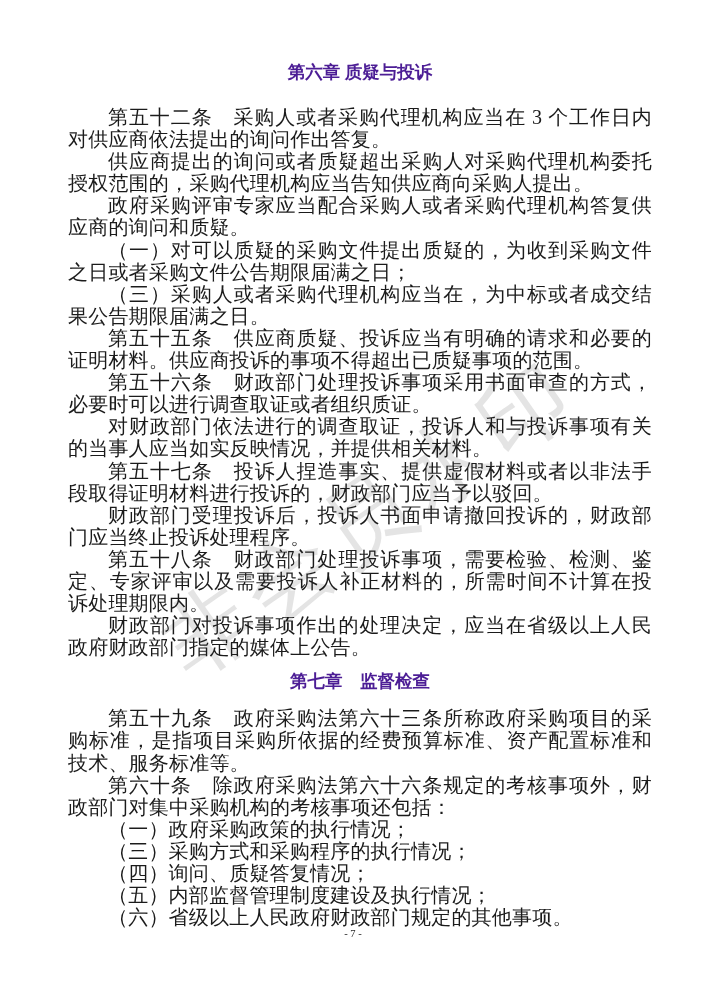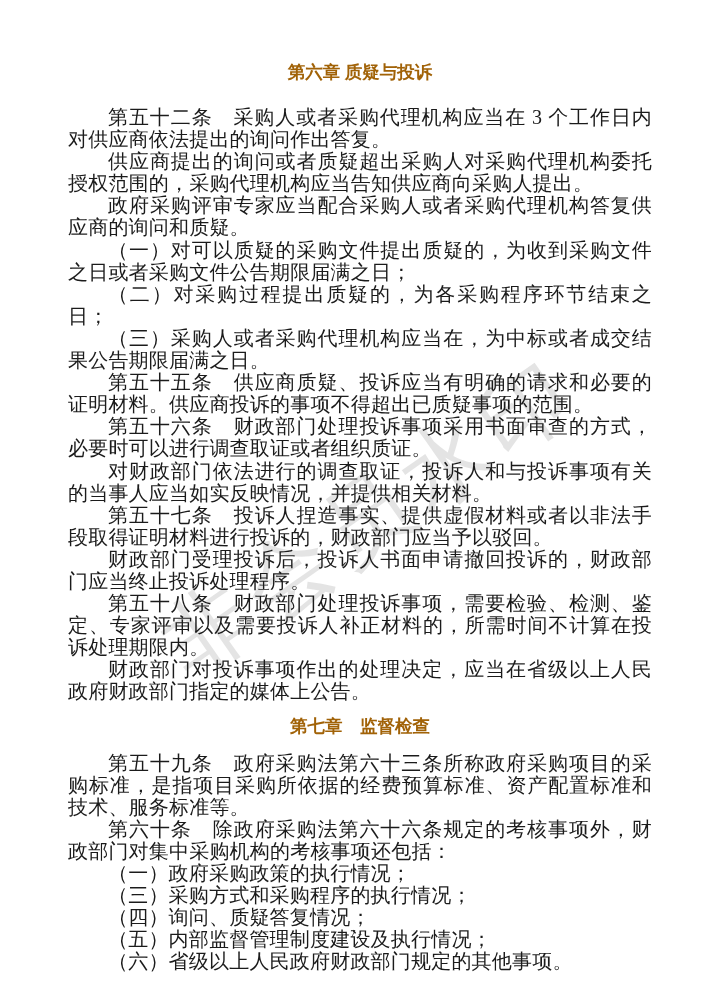--- a/index.html
+++ b/index.html
@@ -43,21 +43,21 @@
     top: 60px;
     width: 584px;
     z-index: 1;
   }
   .heading {
     font-size: 17.5px;
     line-height: 24px;
     font-weight: 700;
     text-align: center;
     margin: 0 0 22px 0;
-    color: #a16207;
+    color: #4c1d95;
   }
   .heading:not(:first-child) {
     margin-top: 11px;
     margin-bottom: 14px;
   }
   .para {
     font-size: 20px;
     line-height: 22.1px;
     margin: 0;
     text-indent: 2em;
@@ -80,21 +80,20 @@
 
 <div class="page">
   <div class="watermark">非会员水印</div>
 
   <div class="body-text">
       <h2 class="heading">第六章 质疑与投诉</h2>
       <p class="para">第五十二条　采购人或者采购代理机构应当在 3 个工作日内对供应商依法提出的询问作出答复。</p>
       <p class="para">供应商提出的询问或者质疑超出采购人对采购代理机构委托授权范围的，采购代理机构应当告知供应商向采购人提出。</p>
       <p class="para">政府采购评审专家应当配合采购人或者采购代理机构答复供应商的询问和质疑。</p>
       <p class="para">（一）对可以质疑的采购文件提出质疑的，为收到采购文件之日或者采购文件公告期限届满之日；</p>
-      <p class="para">（二）对采购过程提出质疑的，为各采购程序环节结束之日；</p>
       <p class="para">（三）采购人或者采购代理机构应当在，为中标或者成交结果公告期限届满之日。</p>
       <p class="para">第五十五条　供应商质疑、投诉应当有明确的请求和必要的证明材料。供应商投诉的事项不得超出已质疑事项的范围。</p>
       <p class="para">第五十六条　财政部门处理投诉事项采用书面审查的方式，必要时可以进行调查取证或者组织质证。</p>
       <p class="para">对财政部门依法进行的调查取证，投诉人和与投诉事项有关的当事人应当如实反映情况，并提供相关材料。</p>
       <p class="para">第五十七条　投诉人捏造事实、提供虚假材料或者以非法手段取得证明材料进行投诉的，财政部门应当予以驳回。</p>
       <p class="para">财政部门受理投诉后，投诉人书面申请撤回投诉的，财政部门应当终止投诉处理程序。</p>
       <p class="para">第五十八条　财政部门处理投诉事项，需要检验、检测、鉴定、专家评审以及需要投诉人补正材料的，所需时间不计算在投诉处理期限内。</p>
       <p class="para">财政部门对投诉事项作出的处理决定，应当在省级以上人民政府财政部门指定的媒体上公告。</p>
       <h2 class="heading">第七章　监督检查</h2>
       <p class="para">第五十九条　政府采购法第六十三条所称政府采购项目的采购标准，是指项目采购所依据的经费预算标准、资产配置标准和技术、服务标准等。</p>

